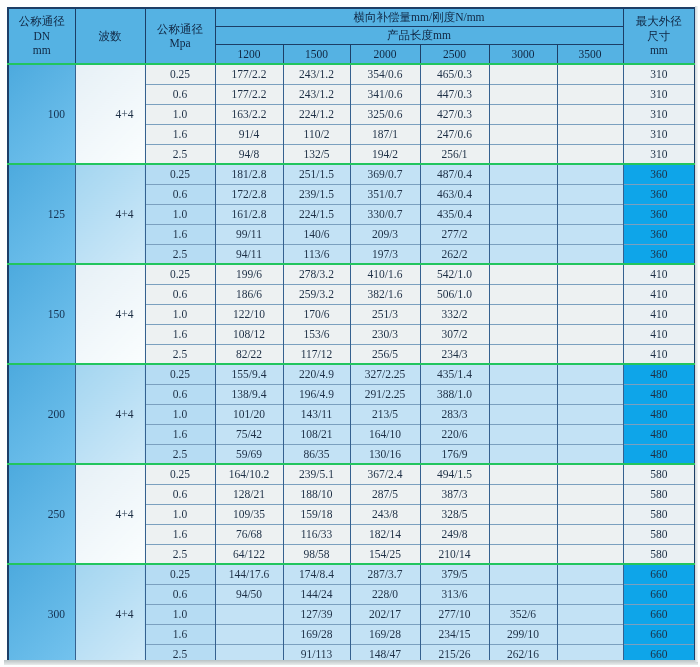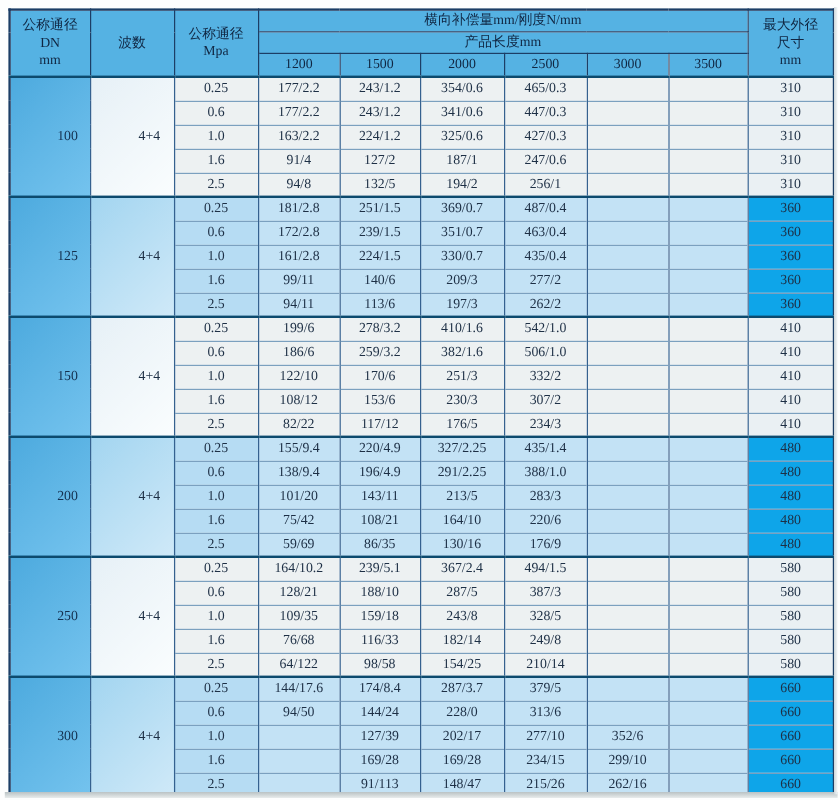--- a/index.html
+++ b/index.html
@@ -42,21 +42,21 @@
     white-space: pre-line;
     color: #102642;
   }
   thead tr.h1 th { height: 17px; }
   thead tr.h2 th { height: 17px; margin-left: 28px; }
   thead tr.h3 th { height: 18px; }
   thead th.tall { height: auto; }
   tbody td { border-left: 1px solid #35618f; border-right: 1px solid #35618f; }
   tbody tr { height: 20px; }
   tbody tr.inner td { border-top: 1px solid #7ba0bf; }
-  tbody tr.group-start td { border-top: 2px solid #0c4a6e; }
+  tbody tr.group-start td { border-top: 2px solid #22c55e; }
   td.dn {
     background: linear-gradient(135deg, #4daade, #74c3ee);
     color: #14304f;
   }
   tr.group-white td.waves   { background: linear-gradient(135deg, #e6f0f6, #fafdfe); }
   tr.group-blue  td.waves   { background: linear-gradient(135deg, #a3d5f0, #cfe9f8); }
   tr.group-white td.pressure, tr.group-white td.val { background: #edf1f2; }
   tr.group-white td.maxod   { background: #eaf0f3; }
   tr.group-blue td.pressure { background: #b6dcf3; }
   tr.group-blue td.val      { background: #c3e2f5; }
@@ -150,21 +150,21 @@
           <td class="val">224/1.2</td>
           <td class="val">325/0.6</td>
           <td class="val">427/0.3</td>
           <td class="val"></td>
           <td class="val"></td>
           <td class="maxod">310</td>
         </tr>
         <tr class="group-white inner">
           <td class="pressure">1.6</td>
           <td class="val">91/4</td>
-          <td class="val">127/2</td>
+          <td class="val">110/2</td>
           <td class="val">187/1</td>
           <td class="val">247/0.6</td>
           <td class="val"></td>
           <td class="val"></td>
           <td class="maxod">310</td>
         </tr>
         <tr class="group-white inner">
           <td class="pressure">2.5</td>
           <td class="val">94/8</td>
           <td class="val">132/5</td>
@@ -265,21 +265,21 @@
           <td class="val">230/3</td>
           <td class="val">307/2</td>
           <td class="val"></td>
           <td class="val"></td>
           <td class="maxod">410</td>
         </tr>
         <tr class="group-white inner">
           <td class="pressure">2.5</td>
           <td class="val">82/22</td>
           <td class="val">117/12</td>
-          <td class="val">176/5</td>
+          <td class="val">256/5</td>
           <td class="val">234/3</td>
           <td class="val"></td>
           <td class="val"></td>
           <td class="maxod">410</td>
         </tr>
         <tr class="group-blue group-start">
           <td class="dn" rowspan="5">200</td>
           <td class="waves" rowspan="5">4+4</td>
           <td class="pressure">0.25</td>
           <td class="val">155/9.4</td>

